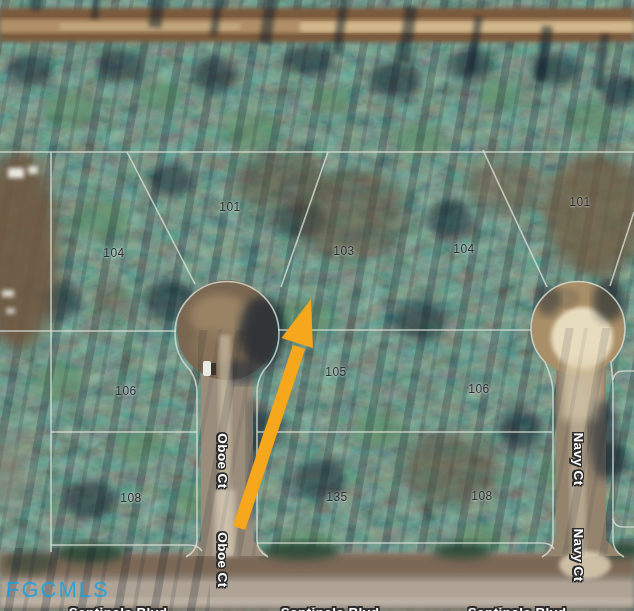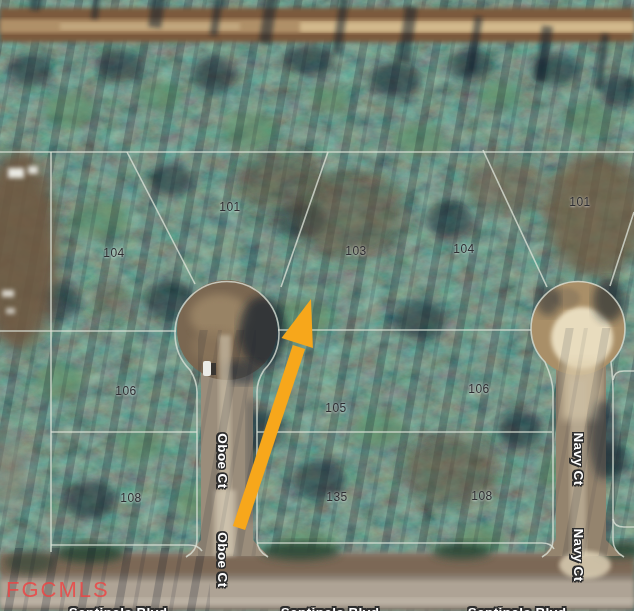--- a/index.html
+++ b/index.html
@@ -16,21 +16,21 @@
   .street{
     position:absolute;transform:translate(-50%,-50%) rotate(90deg);
     font-size:13.5px;font-weight:bold;color:#fff;white-space:nowrap;letter-spacing:.4px;
     text-shadow:-1.5px -1.5px 0 #2d2d2d,1.5px -1.5px 0 #2d2d2d,-1.5px 1.5px 0 #2d2d2d,
                 1.5px 1.5px 0 #2d2d2d,0 -1.5px 0 #2d2d2d,0 1.5px 0 #2d2d2d,
                 -1.5px 0 0 #2d2d2d,1.5px 0 0 #2d2d2d;
   }
   .street.h{transform:translate(-50%,-50%);}
   .watermark{
     position:absolute;left:6px;top:577px;
-    font-size:22px;color:#ef4444;opacity:.82;letter-spacing:2px;
+    font-size:22px;color:#0ea5e9;opacity:.82;letter-spacing:2px;
   }
 </style>
 </head>
 <body>
 
 <div id="map">
 
 <svg width="634" height="611" viewBox="0 0 634 611">
   <defs>
     <filter id="forestTex" x="-5%" y="-5%" width="110%" height="110%">
@@ -202,25 +202,25 @@
   </g>
 
   <g>
     <line x1="239" y1="528" x2="299" y2="347" stroke="#F7A71B" stroke-width="13"></line>
     <polygon points="311,299 312.9,347.9 281.5,337.9" fill="#F7A71B"></polygon>
   </g>
 </svg>
 
   <div class="lot" style="left:230px;top:207px">101</div>
   <div class="lot" style="left:114px;top:253px">104</div>
-  <div class="lot" style="left:356px;top:251px">103</div>
+  <div class="lot" style="left:344px;top:251px">103</div>
   <div class="lot" style="left:464px;top:249px">104</div>
   <div class="lot" style="left:580px;top:202px">101</div>
   <div class="lot" style="left:126px;top:391px">106</div>
-  <div class="lot" style="left:336px;top:408px">105</div>
+  <div class="lot" style="left:336px;top:372px">105</div>
   <div class="lot" style="left:479px;top:389px">106</div>
   <div class="lot" style="left:131px;top:498px">108</div>
   <div class="lot" style="left:337px;top:497px">135</div>
   <div class="lot" style="left:482px;top:496px">108</div>
 
   <div class="street" style="left:222px;top:461px">Oboe Ct</div>
   <div class="street" style="left:222px;top:560px">Oboe Ct</div>
   <div class="street" style="left:578px;top:459px">Navy Ct</div>
   <div class="street" style="left:578px;top:555px">Navy Ct</div>
   <div class="street h" style="left:118px;top:612px">Sentinela Blvd</div>

